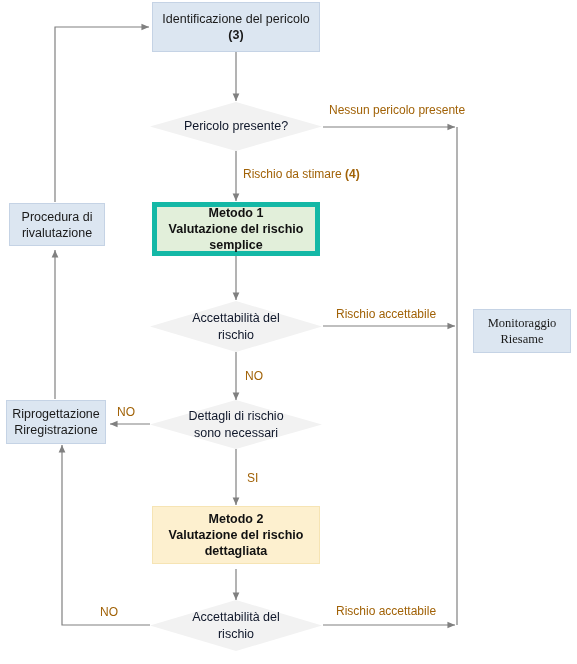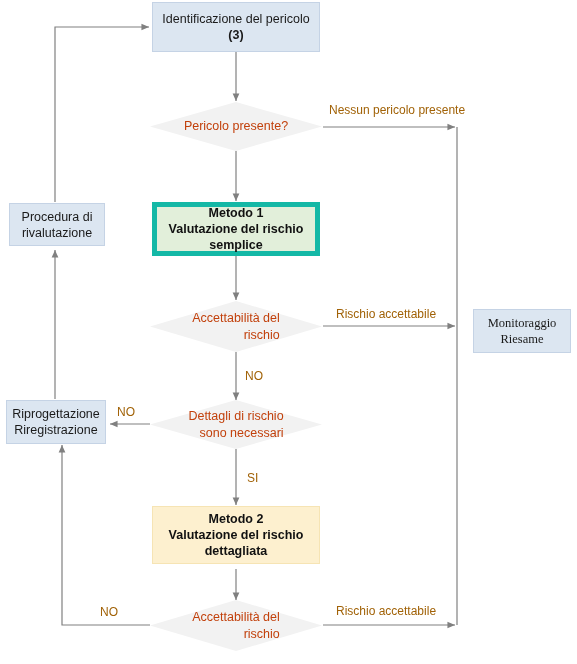--- a/index.html
+++ b/index.html
@@ -71,24 +71,24 @@
   }
   .diamond-label {
     position: absolute;
     left: 0;
     top: 0;
     width: 100%;
     height: 100%;
     display: flex;
     align-items: center;
     justify-content: center;
-    text-align: right;
+    text-align: center;
     font-size: 12.5px;
     line-height: 1.32;
-    color: #c2410c;
+    color: #0f172a;
   }
   .edge-label {
     position: absolute;
     font-size: 12px;
     color: #a16207;
     white-space: nowrap;
     line-height: 1.1;
   }
   .edge-label.bolded b {
     font-weight: bold;
@@ -219,20 +219,23 @@
 
   <div class="node box-blue" style="left:473px; top:309px; width:98px; height:44px;font-family:Liberation Serif, serif;">
     <div>
       <div>Monitoraggio</div>
       <div>Riesame</div>
     </div>
   </div>
 
   <div class="edge-label" style="left:329px; top:104px;">Nessun pericolo presente</div>
 
+  <div class="edge-label bolded" style="left:243px; top:168px;">
+    <span>Rischio da stimare </span><b>(4)</b>
+  </div>
 
   <div class="edge-label" style="left:336px; top:308px;">Rischio accettabile</div>
 
   <div class="edge-label" style="left:245px; top:370px;">NO</div>
 
   <div class="edge-label" style="left:117px; top:406px;">NO</div>
 
   <div class="edge-label" style="left:247px; top:472px;">SI</div>
 
   <div class="edge-label" style="left:336px; top:605px;">Rischio accettabile</div>

